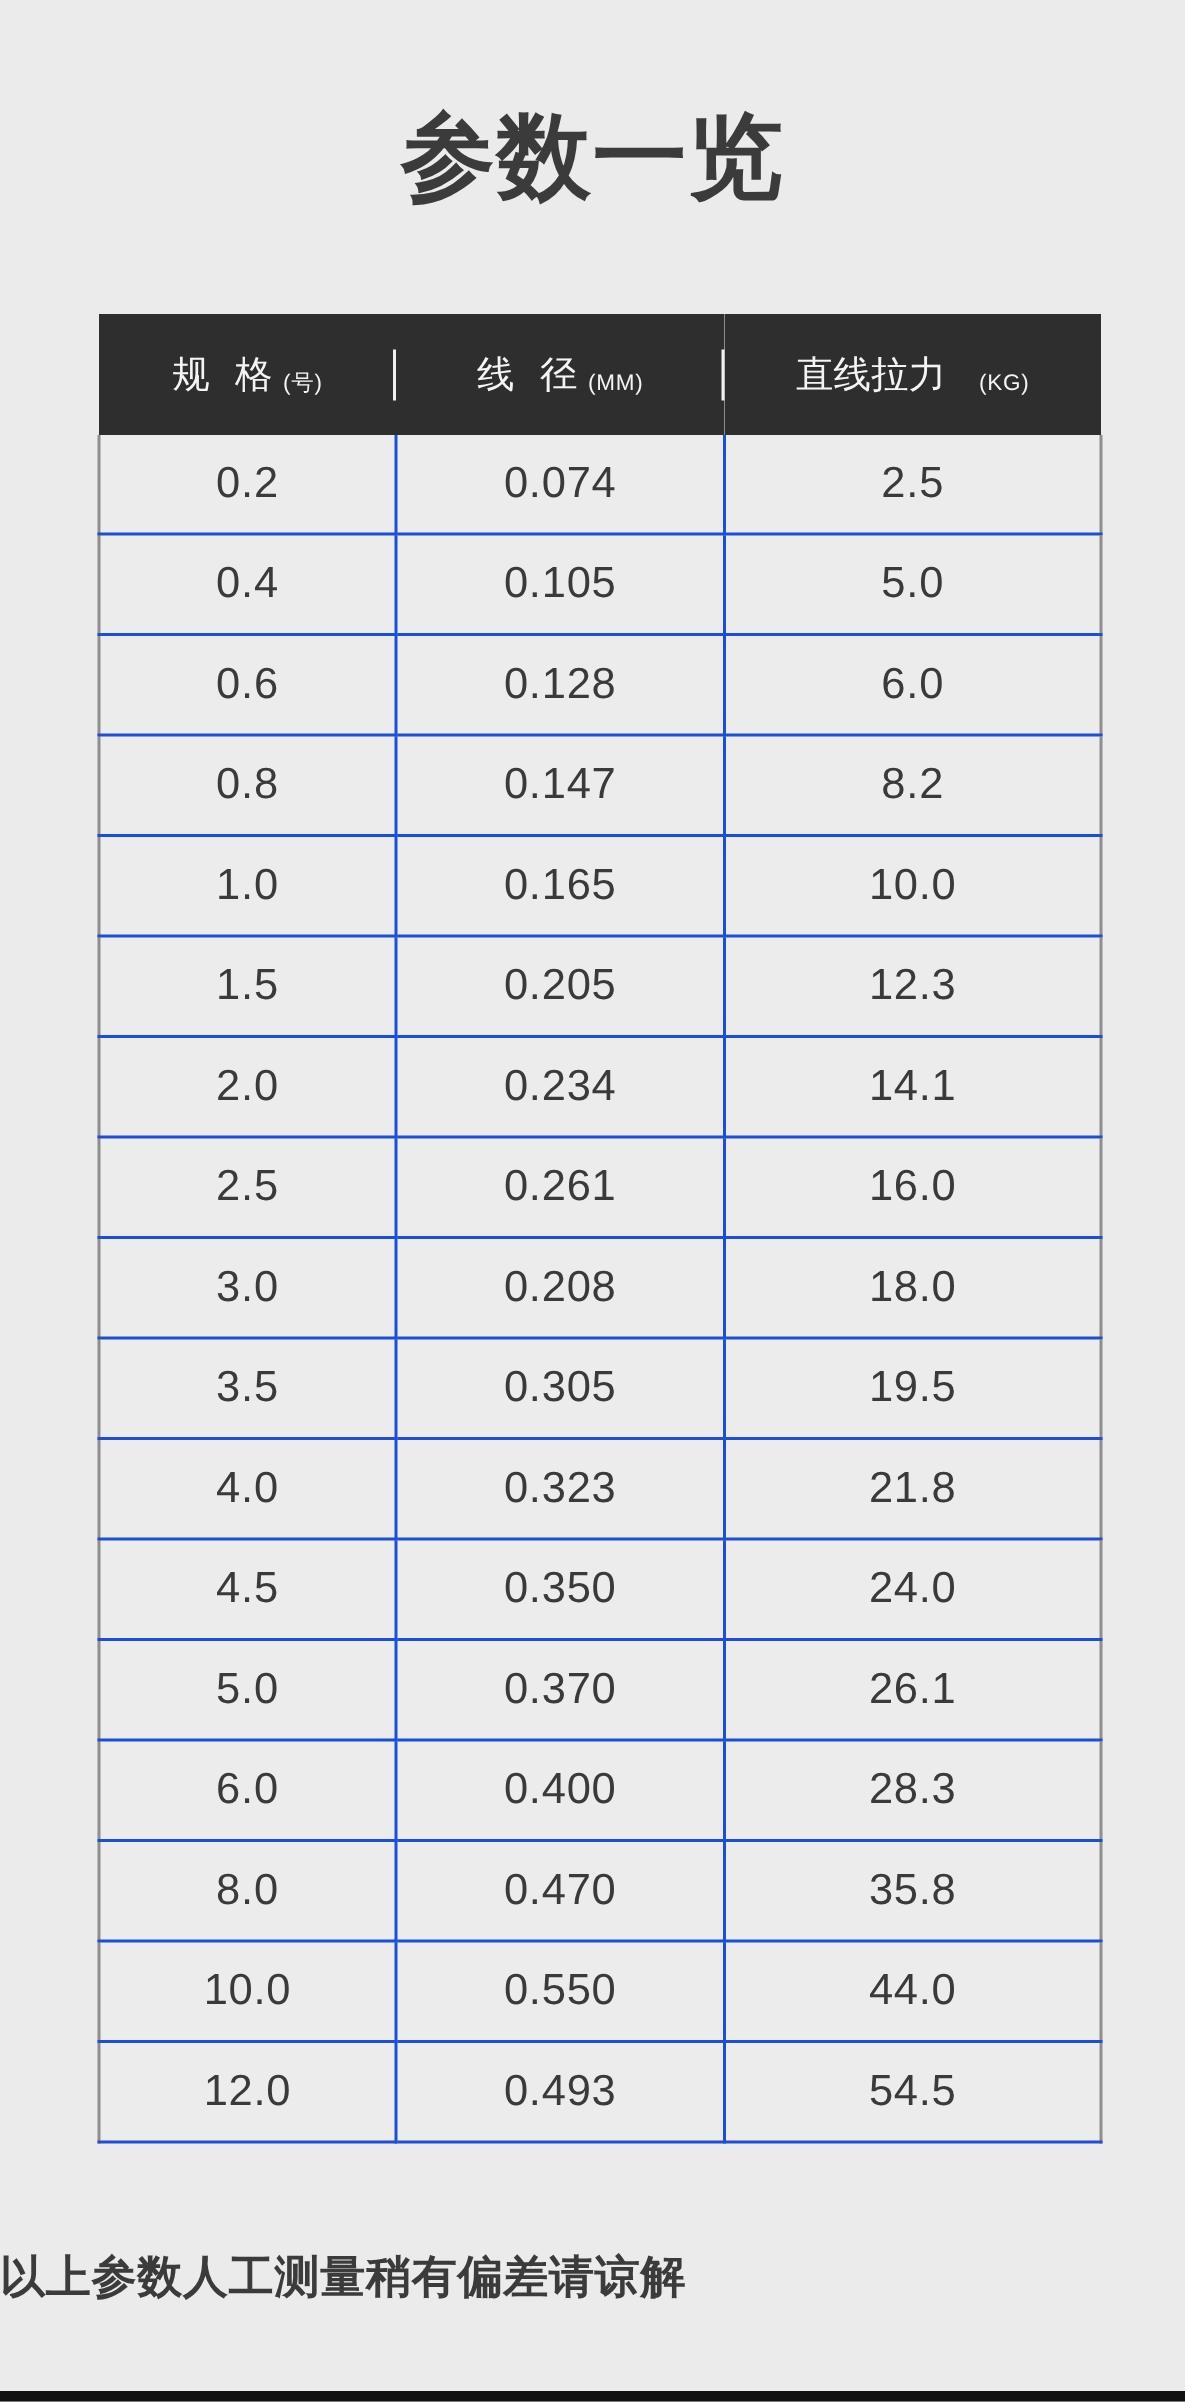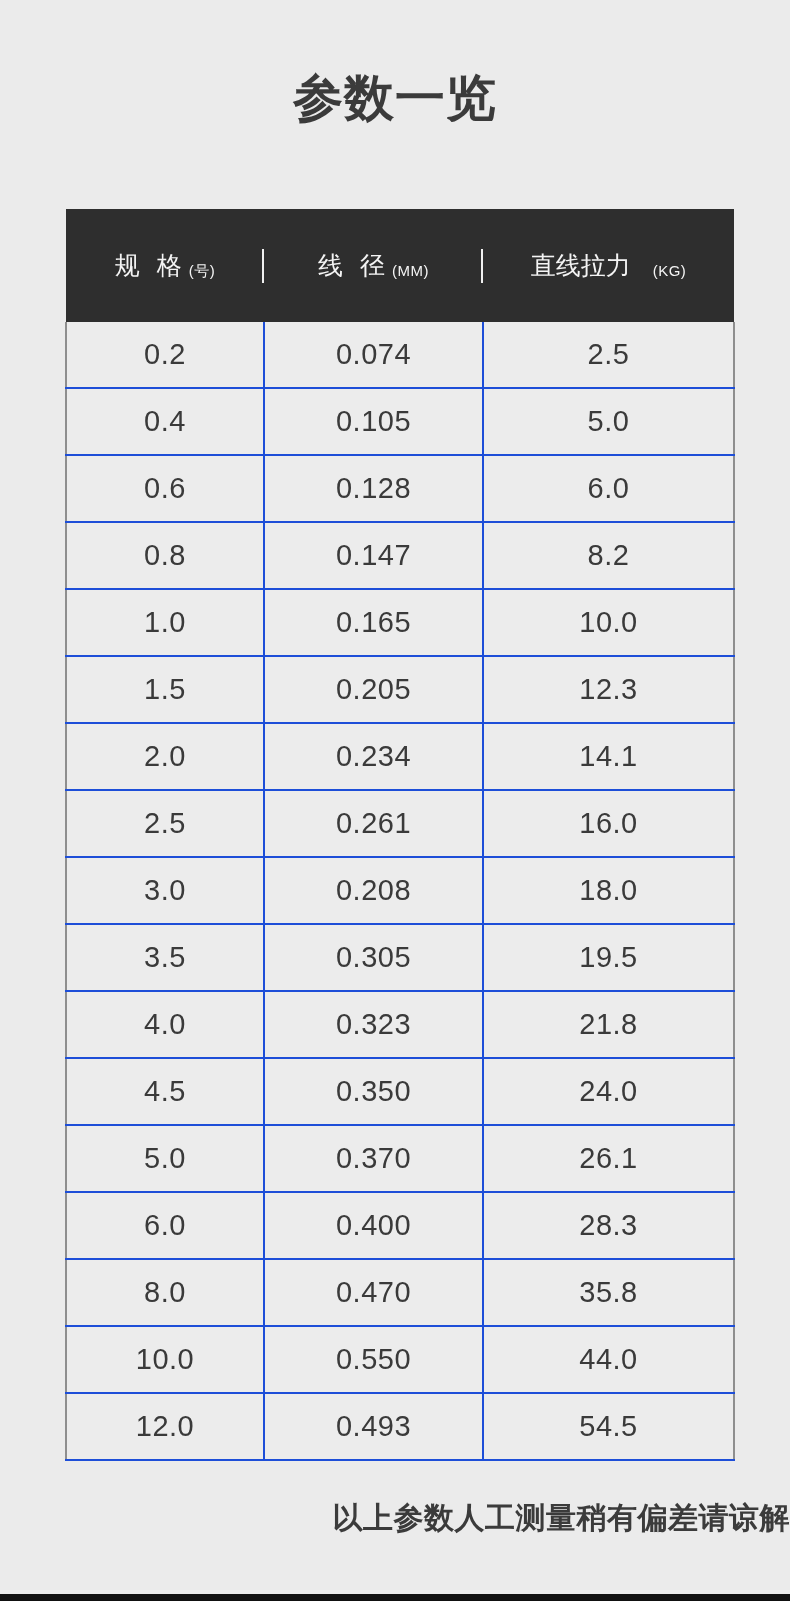--- a/index.html
+++ b/index.html
@@ -24,21 +24,21 @@
     box-sizing: border-box;
   }
 
   
   .title {
     position: absolute;
     top: 72px;
     left: 0;
     width: 790px;
     text-align: center;
-    font-size: 50px;
+    font-size: 63px;
     line-height: 1.05;
     font-weight: 700;
     color: #3b3b3b;
     letter-spacing: 1px;
     white-space: nowrap;
   }
 
   
   .spec-table {
     position: absolute;
@@ -52,21 +52,21 @@
   .spec-table col.c1 { width: 198px; }
   .spec-table col.c2 { width: 219px; }
   .spec-table col.c3 { width: 251px; }
 
   .spec-table thead tr {
     background: #2e2e2e;
   }
 
   .spec-table thead th {
     height: 81px;
-    padding: 16px;
+    padding: 0;
     margin: 0;
     color: #f4f4f4;
     font-weight: 400;
     font-size: 25px;
     text-align: center;
     vertical-align: middle;
     border: none;
     position: relative;
   }
 
@@ -120,21 +120,21 @@
   .spec-table tbody tr td:last-child {
     border-right: 2px solid #8e8e8e;
   }
 
   
   .footnote {
     position: absolute;
     left: 0;
     top: 1498px;
     width: 790px;
-    text-align: right;
+    text-align: left;
     font-size: 30px;
     font-weight: 700;
     color: #3b3b3b;
     letter-spacing: 0.5px;
     white-space: nowrap;
   }
 
   
   .bottom-strip {
     position: absolute;

